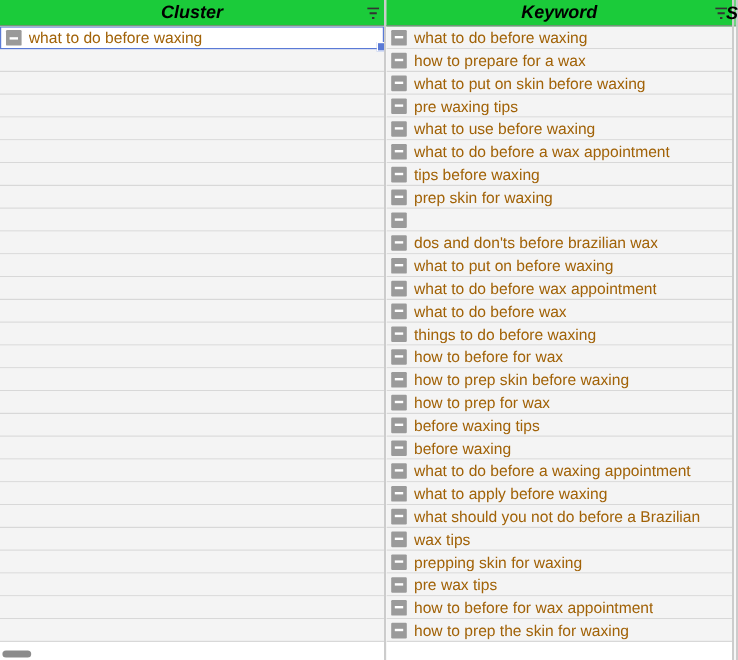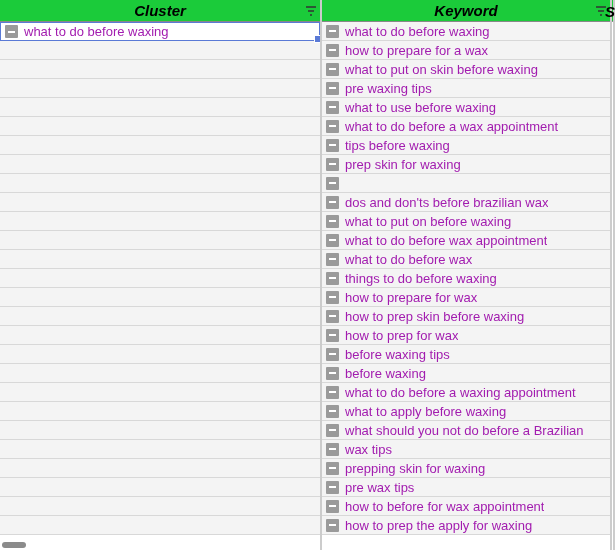--- a/index.html
+++ b/index.html
@@ -90,21 +90,21 @@
   .minus::before {
     content: "";
     width: 7px;
     height: 2px;
     background: #fff;
   }
   .cell-text {
     white-space: nowrap;
     overflow: hidden;
     text-overflow: clip;
-    color: #a21caf;
+    color: #a16207;
   }
   .scrollbar-hint {
     position: absolute;
     left: 2px;
     bottom: 2px;
     width: 24px;
     height: 6px;
     background: #8b8b8b;
     border-radius: 3px;
   }
@@ -228,21 +228,21 @@
         <div class="row">
           <span class="minus"></span>
           <span class="cell-text">what to do before wax</span>
         </div>
         <div class="row">
           <span class="minus"></span>
           <span class="cell-text">things to do before waxing</span>
         </div>
         <div class="row">
           <span class="minus"></span>
-          <span class="cell-text">how to prepare for wax</span>
+          <span class="cell-text">how to before for wax</span>
         </div>
         <div class="row">
           <span class="minus"></span>
           <span class="cell-text">how to prep skin before waxing</span>
         </div>
         <div class="row">
           <span class="minus"></span>
           <span class="cell-text">how to prep for wax</span>
         </div>
         <div class="row">
@@ -276,21 +276,21 @@
         <div class="row">
           <span class="minus"></span>
           <span class="cell-text">pre wax tips</span>
         </div>
         <div class="row">
           <span class="minus"></span>
           <span class="cell-text">how to before for wax appointment</span>
         </div>
         <div class="row">
           <span class="minus"></span>
-          <span class="cell-text">how to prep the apply for waxing</span>
+          <span class="cell-text">how to prep the skin for waxing</span>
         </div>
       </div>
   </div>
 
   <div class="col col-extra">
     <div class="header" style="justify-content:flex-start;"></div>
     <div class="body"></div>
   </div>
 
   <span class="extra-letter">S</span>

